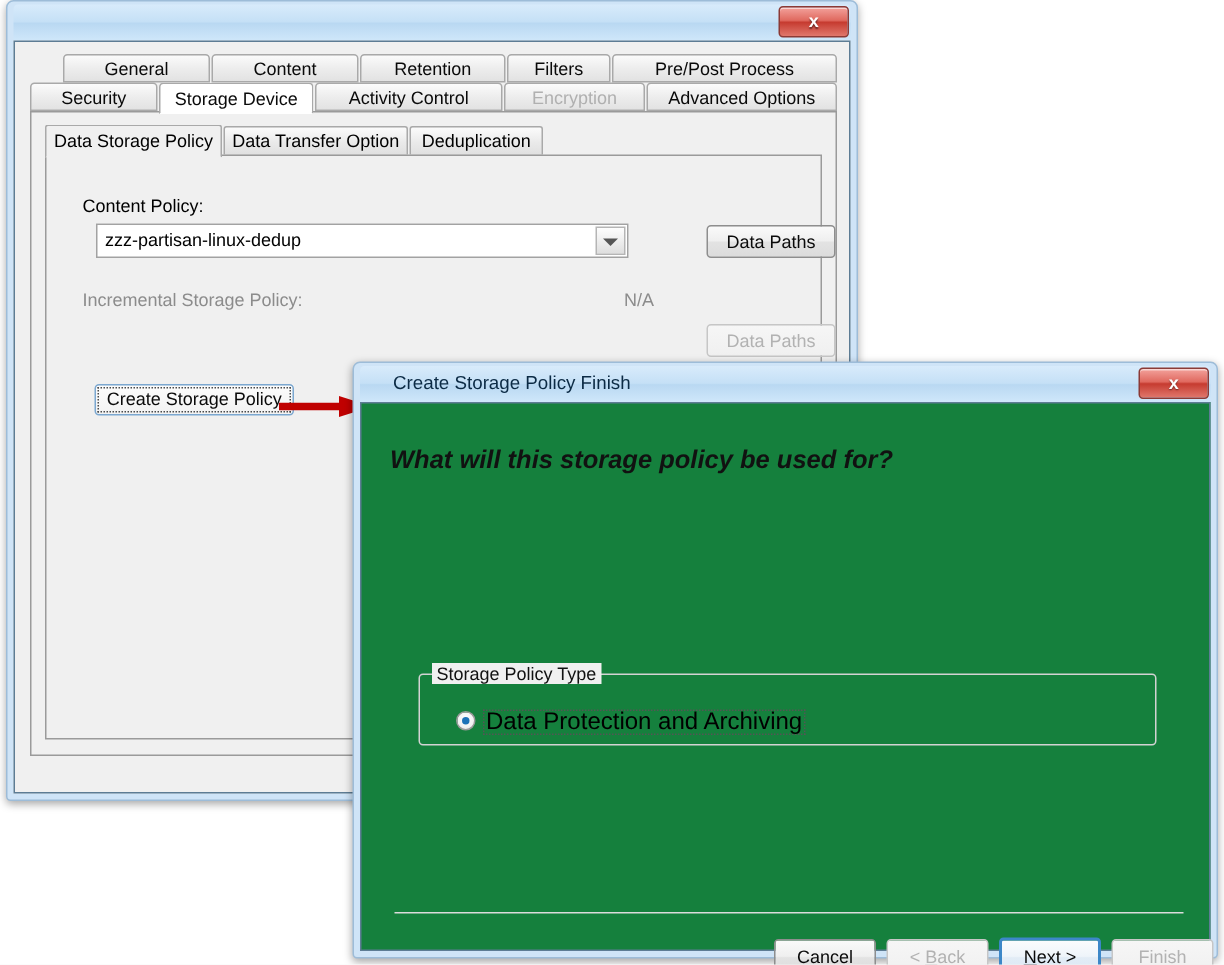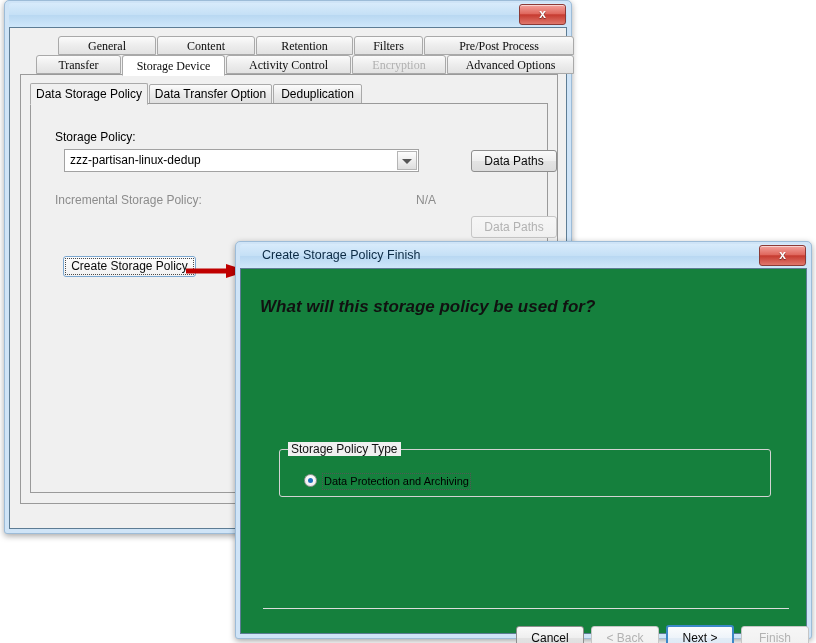--- a/index.html
+++ b/index.html
@@ -72,21 +72,21 @@
   #win-subclient {
     left: 4px; top: 0px;
     width: 568px; height: 534px;
   }
 
   .tabstrip {
     position: absolute;
     left: 10px; top: 8px;
     width: 538px; height: 38px;
   }
-  .tabrow { position: absolute; left: 16px; width: 100%; height: 18px; font-family: Liberation Serif, serif; }
+  .tabrow { position: absolute; left: 0; width: 100%; height: 18px; }
   .tabrow.row1 { top: 0px; }
   .tabrow.row2 { top: 19px; }
   .tab {
     position: absolute;
     top: 0;
     height: 19px;
     line-height: 18px;
     text-align: center;
     font-size: 12px;
     color: #0a0a0a;
@@ -288,21 +288,21 @@
     position: absolute;
     left: 50%; top: 50%;
     margin-left: -2.5px; margin-top: -2.5px;
     width: 5px; height: 5px;
     border-radius: 50%;
     background: #1d72b8;
   }
   .radio-label {
     position: absolute;
     left: 18px; top: 0px;
-    font-size: 11px;
+    font-size: 16px;
     color: #000;
     white-space: nowrap;
     border: 1px dotted #555;
     padding: 0 1px;
     line-height: 15px;
   }
   .hr {
     position: absolute;
     height: 0;
     border-top: 1px solid #dcdcdc;
@@ -323,40 +323,40 @@
 
       <div class="tabrow row1">
         <div class="tab" style="left:22px;  width:98px;">General</div>
         <div class="tab" style="left:121px; width:98px;">Content</div>
         <div class="tab" style="left:220px; width:97px;">Retention</div>
         <div class="tab" style="left:318px; width:69px;">Filters</div>
         <div class="tab" style="left:388px; width:150px;">Pre/Post Process</div>
       </div>
 
       <div class="tabrow row2">
-        <div class="tab" style="left:0px;   width:85px;">Transfer</div>
+        <div class="tab" style="left:0px;   width:85px;">Security</div>
         <div class="tab active" style="left:86px; width:103px;">Storage Device</div>
         <div class="tab" style="left:190px; width:125px;">Activity Control</div>
         <div class="tab disabled" style="left:316px; width:94px;">Encryption</div>
         <div class="tab" style="left:411px; width:127px;">Advanced Options</div>
       </div>
 
     </div>
 
     <div class="tabpanel">
 
       <div class="inner-tabs">
         <div class="itab active" style="left:0px;   width:118px;">Data Storage Policy</div>
         <div class="itab" style="left:119px; width:123px;">Data Transfer Option</div>
         <div class="itab" style="left:243px; width:89px;">Deduplication</div>
       </div>
 
       <div class="inner-panel">
 
-        <span class="lbl" style="left:24px; top:26px;">Storage Policy:</span>
+        <span class="lbl" style="left:24px; top:26px;">Content Policy:</span>
 
         <div class="combo" style="left:33px; top:45px; width:355px; height:23px;">
           <span class="combo-text">zzz-partisan-linux-dedup</span>
           <div class="combo-btn">
               <span class="arr"></span>
             </div>
         </div>
 
         <div class="btn" style="left:440px; top:46px; width:86px; height:22px; line-height:20px;">
           <span class="cap">Data Paths</span>

